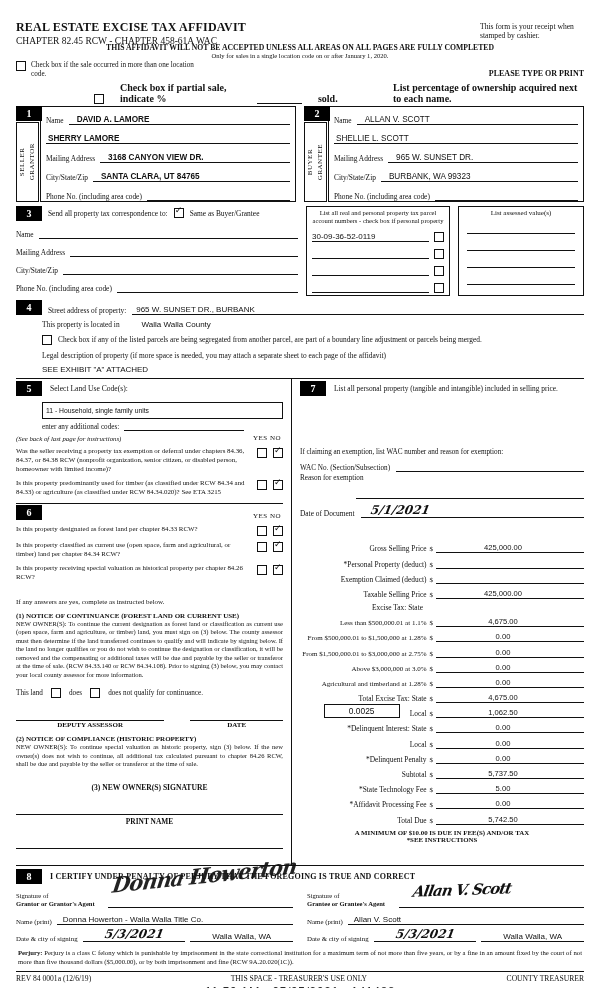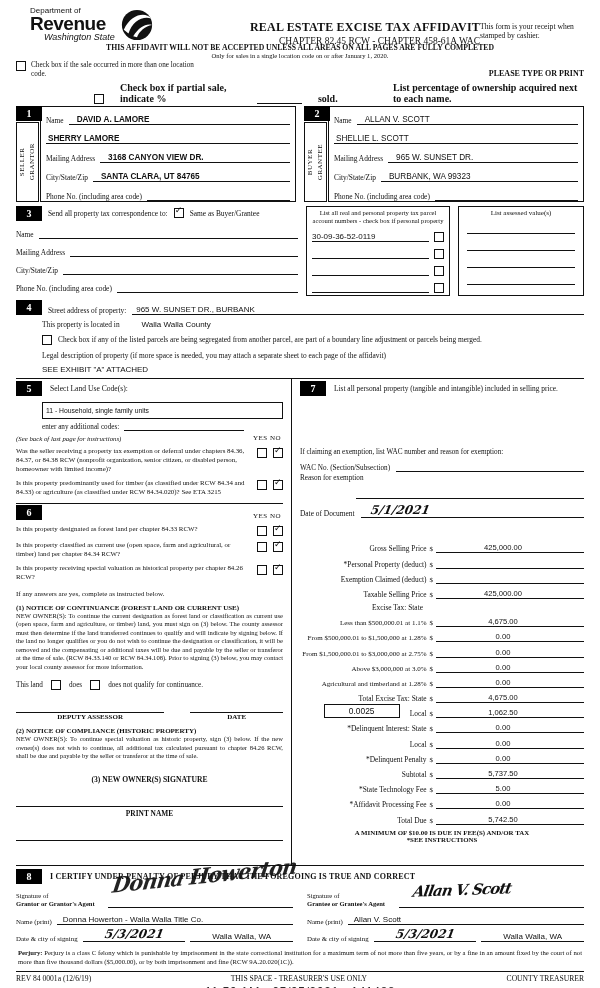--- a/index.html
+++ b/index.html
@@ -11,21 +11,21 @@
   .cb .tick{position:absolute;left:0px;top:-3px;font-size:9px;font-family:"DejaVu Sans",sans-serif;line-height:1}
   .badge{display:inline-block;background:#000;color:#fff;font-weight:bold;font-size:10px;
          width:26px;height:15px;line-height:15px;text-align:center;flex:none}
   
   .hdr{display:flex;align-items:flex-start}
   .logo{width:158px;position:relative;padding-left:14px}
   .logo .dept{font-size:8px;font-family:"Liberation Sans",sans-serif}
   .logo .rev{font-size:19px;font-weight:bold;font-family:"Liberation Sans",sans-serif;letter-spacing:-.5px;line-height:.9}
   .logo .ws{font-size:9px;font-style:italic;font-family:"Liberation Sans",sans-serif;margin-left:14px}
   .logomark{position:absolute;left:104px;top:2px}
-  .titleblock{flex:1;text-align:right;padding-top:14px}
+  .titleblock{flex:1;text-align:left;padding-top:14px}
   .title{font-size:12px;font-weight:bold;letter-spacing:.2px}
   .subtitle{font-size:9.5px;margin-top:1px}
   .receipt{width:104px;font-size:7.6px;padding-top:16px;line-height:1.25}
   .warn{text-align:center;font-weight:bold;font-size:7.7px;margin-top:-3px}
   .only{text-align:center;font-size:6.6px}
   .preline{display:flex;justify-content:space-between;font-size:7.2px;margin-top:2px}
   .mloc{display:flex;gap:5px;width:180px;line-height:1.3}
   .ptp{font-size:8px;padding-top:8px}
   .partial{display:flex;font-size:10px;font-weight:bold;margin:2px 0 2px 78px;gap:16px;align-items:flex-end}
   .pctline{width:58px;border-bottom:1px solid #111}
@@ -69,21 +69,21 @@
   .lucode{border:1.5px solid #111;margin:6px 0 0 26px;height:13px;font-family:"Liberation Sans",sans-serif;
           font-size:6.8px;padding:1px 3px;display:flex;align-items:center}
   .addl{display:flex;gap:5px;margin:4px 0 0 26px;font-size:7.2px;align-items:flex-end}
   .addl .ln{width:120px;border-bottom:1px solid #111}
   .seeback{display:flex;justify-content:space-between;font-size:6.8px;margin-top:3px;align-items:flex-end}
   .yn{font-size:7px;font-weight:normal;letter-spacing:.5px;padding-right:2px}
   .q{display:flex;gap:6px;margin-top:5px;font-size:6.9px;line-height:1.3}
   .q .qt{flex:1}
   .q .boxes{display:flex;gap:6px;padding-top:1px}
   .s6head{display:flex;justify-content:space-between;align-items:flex-end;border-top:1px solid #111;margin-top:6px;padding-top:1px}
-  .ifyes{font-size:7px;margin-top:8px}
+  .ifyes{font-size:7px;margin-top:16px}
   .ntitle{font-size:7px;font-weight:bold;margin-top:6px}
   .nbody{font-size:6.55px;line-height:1.3;text-align:justify}
   .thisland{display:flex;gap:8px;align-items:center;font-size:7.2px;margin-top:9px}
   .dsrow{display:flex;gap:26px;margin-top:22px}
   .dsrow .dsl{flex:1.6;border-bottom:1px solid #111}
   .dsrow .dsd{flex:1;border-bottom:1px solid #111}
   .dslabels{display:flex;gap:26px;font-size:7px;font-weight:bold}
   .dslabels span{text-align:center}
   .owners{font-size:7.6px;font-weight:bold;text-align:center;margin-top:14px}
   .sline{border-bottom:1px solid #111;height:22px}
@@ -128,32 +128,20 @@
   .perjury{font-size:6.7px;line-height:1.35;text-align:justify;margin-top:6px;padding:0 2px}
   .footrow{display:flex;justify-content:space-between;border-top:1.4px solid #111;margin-top:5px;padding-top:2px;font-size:7.6px}
   .stamp{text-align:center;font-family:"Liberation Sans",sans-serif;font-size:12.5px;color:#2b2b2b;margin-top:2px;letter-spacing:.4px}
 </style>
 </head>
 <body>
 
 <div class="page">
 
   <div class="hdr">
-    <div class="logo">
-      <div class="dept">Department of</div>
-      <div class="rev">Revenue</div>
-      <div class="ws">Washington State</div>
-      <span class="logomark">
-        <svg width="34" height="34" viewBox="0 0 36 36">
-          <circle cx="18" cy="18" r="16" fill="#111"></circle>
-          <path d="M4 23 C 12 6, 27 4, 33 11 C 24 8, 13 14, 9 27 Z" fill="#fff"></path>
-          <path d="M14 30 C 20 20, 28 16, 34 18 C 27 19, 20 25, 18 31 Z" fill="#fff"></path>
-        </svg>
-      </span>
-    </div>
     <div class="titleblock">
       <div class="title">REAL ESTATE EXCISE TAX AFFIDAVIT</div>
       <div class="subtitle">CHAPTER 82.45 RCW - CHAPTER 458-61A WAC</div>
     </div>
     <div class="receipt">This form is your receipt when stamped by cashier.</div>
   </div>
   <div class="warn">THIS AFFIDAVIT WILL NOT BE ACCEPTED UNLESS ALL AREAS ON ALL PAGES ARE FULLY COMPLETED</div>
   <div class="only">Only for sales in a single location code on or after January 1, 2020.</div>
 
   <div class="preline">

